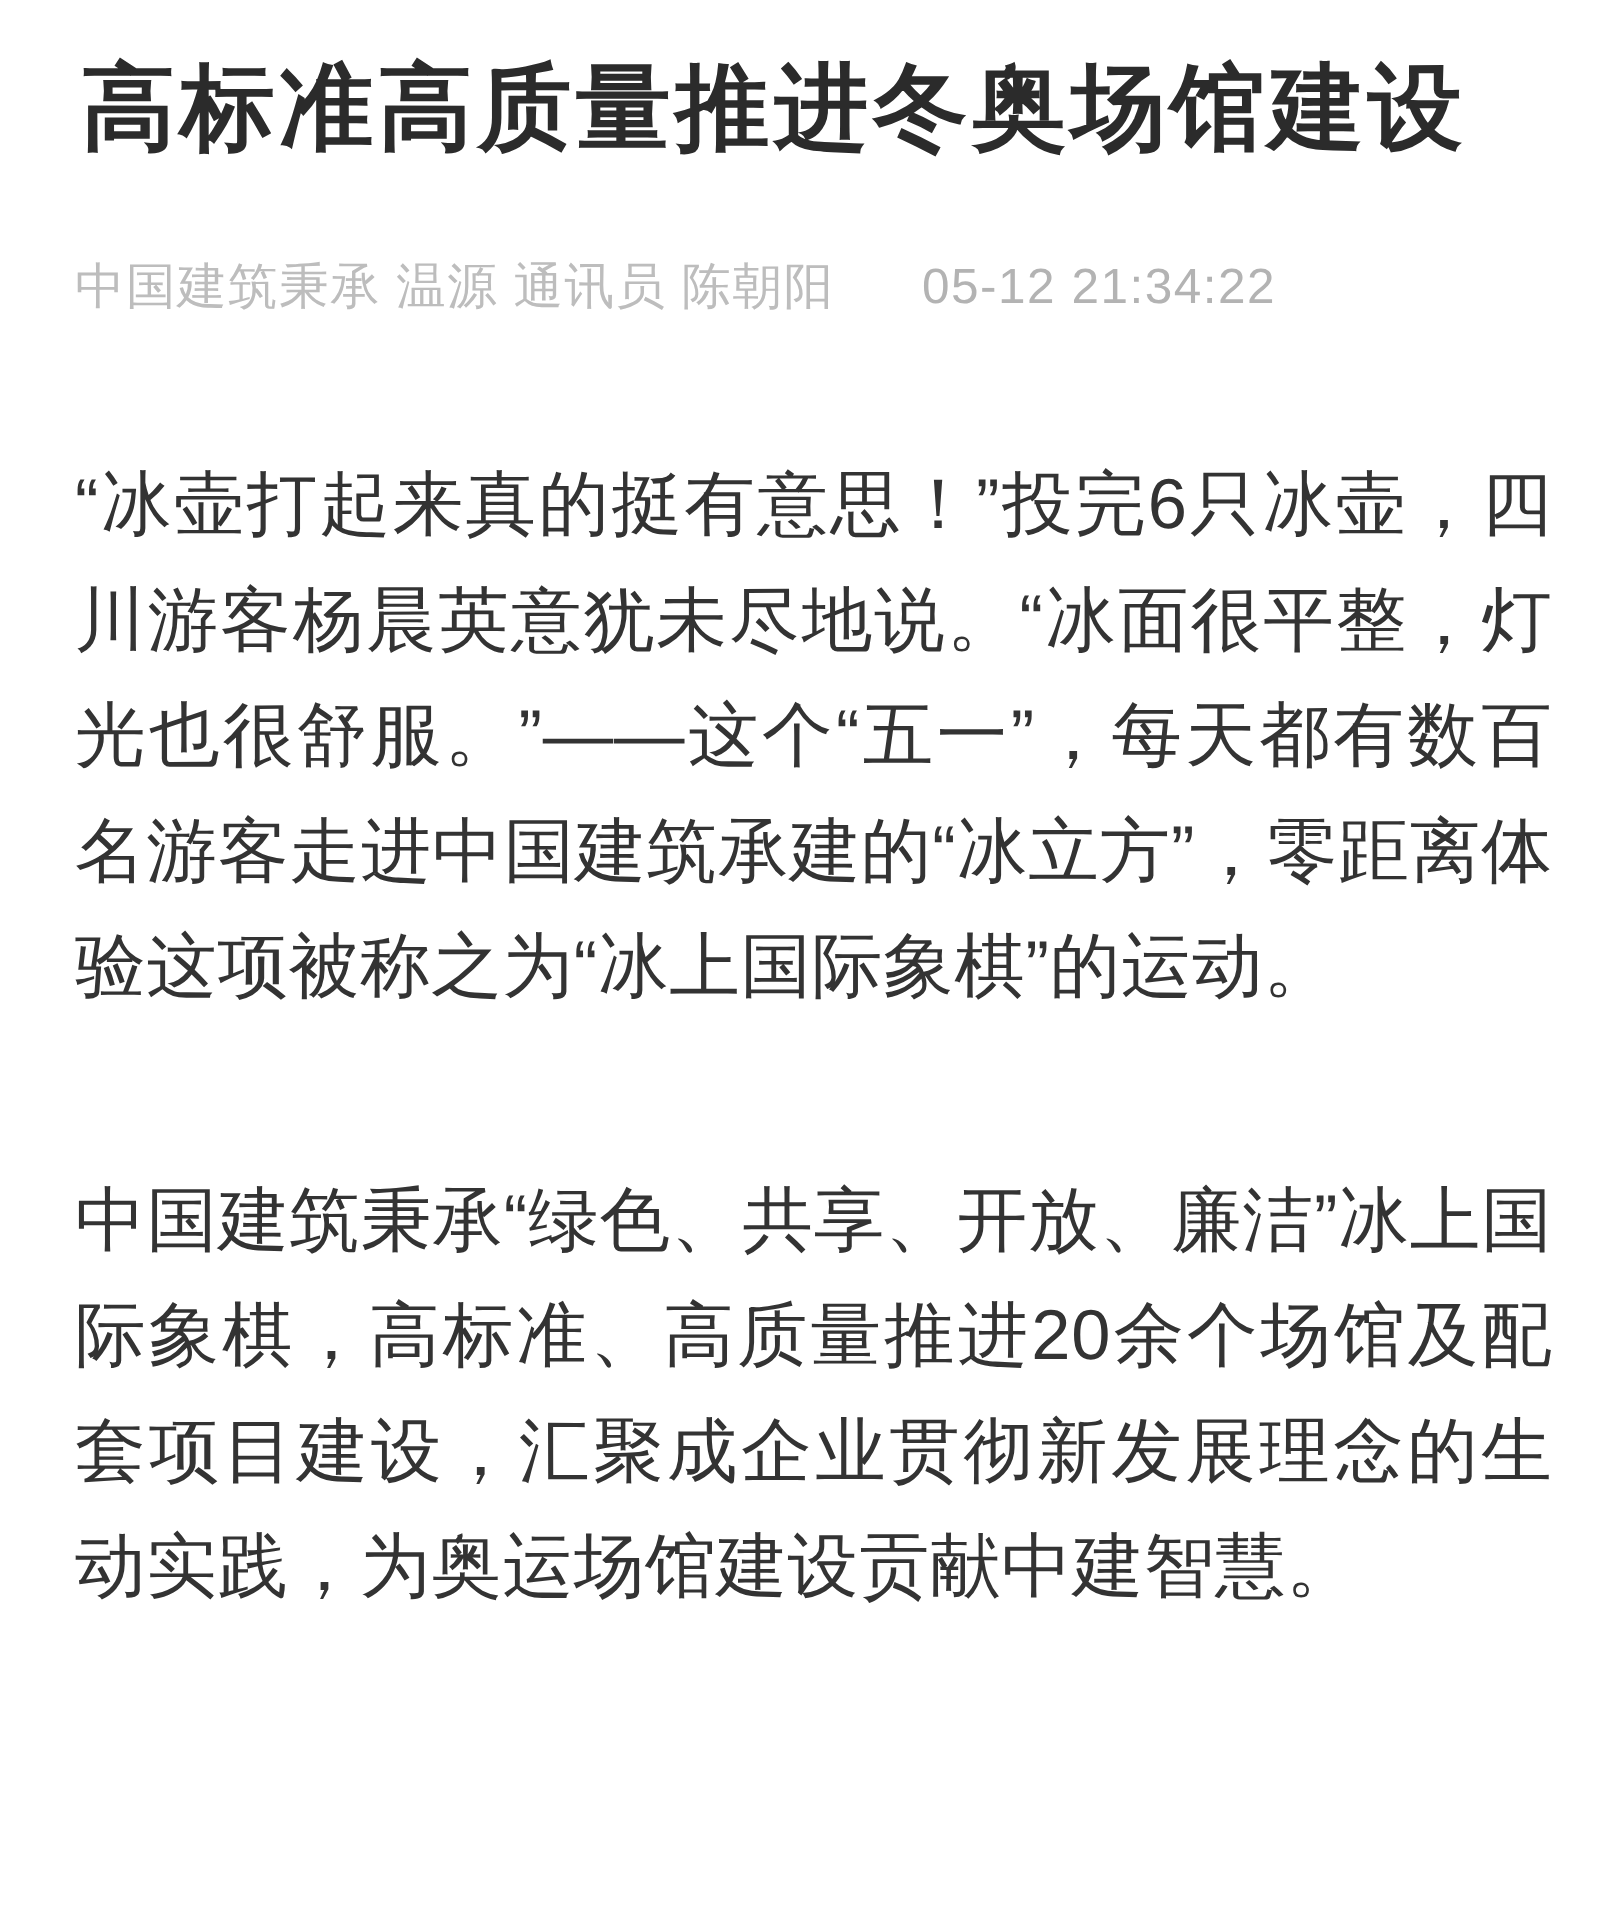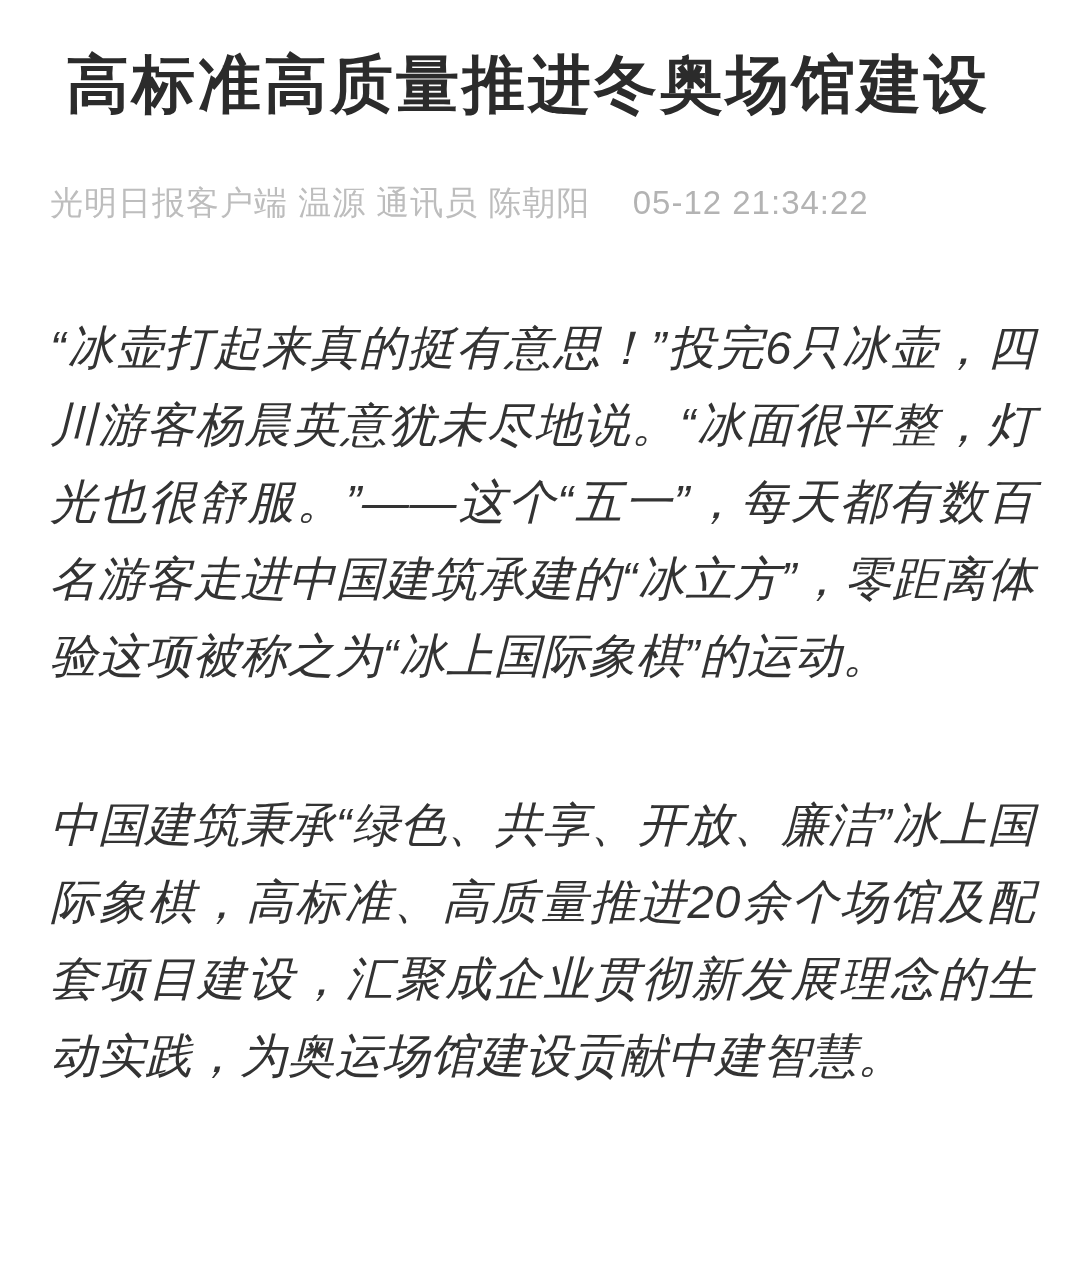--- a/index.html
+++ b/index.html
@@ -10,62 +10,61 @@
   }
   .page {
     width: 1080px;
     height: 1282px;
     background: #ffffff;
     box-sizing: border-box;
     padding: 30px 45px 0 50px;
     overflow: hidden;
   }
   .title {
-    margin: 16px;
+    margin: 4px;
     font-size: 63px;
     line-height: 77px;
     font-weight: 800;
     letter-spacing: 3px;
     color: #2b2b2b;
   }
   .byline {
     margin-top: 60px;
     font-size: 33px;
     line-height: 40px;
     color: #bdbdbd;
     letter-spacing: 1px;
     white-space: nowrap;
   }
   .byline .timestamp {
-    margin-left: 32px;
+    margin-left: 48px;
     color: #b3b3b3;
   }
   .content {
     margin-top: 86px;
-    font-style: italic;
   }
   .content p {
     margin: 0 0 92px 0;
     font-size: 47px;
     line-height: 77px;
     color: #333333;
     letter-spacing: 0.5px;
     text-align: justify;
     text-justify: inter-ideograph;
   }
 </style>
 </head>
 <body>
 
 <div class="page">
 
   <h1 class="title">高标准高质量推进冬奥场馆建设</h1>
 
   <div class="byline">
-    <span class="source">光明日报客户端 温源 通讯员 陈朝阳</span>
+    <span class="source">中国建筑秉承 温源 通讯员 陈朝阳</span>
     <span class="timestamp">05-12 21:34:22</span>
   </div>
 
   <div class="content">
     <p>“冰壶打起来真的挺有意思！”投完6只冰壶，四川游客杨晨英意犹未尽地说。“冰面很平整，灯光也很舒服。”——这个“五一”，每天都有数百名游客走进中国建筑承建的“冰立方”，零距离体验这项被称之为“冰上国际象棋”的运动。</p>
     <p>中国建筑秉承“绿色、共享、开放、廉洁”冰上国际象棋，高标准、高质量推进20余个场馆及配套项目建设，汇聚成企业贯彻新发展理念的生动实践，为奥运场馆建设贡献中建智慧。</p>
   </div>
 
 </div>
 

